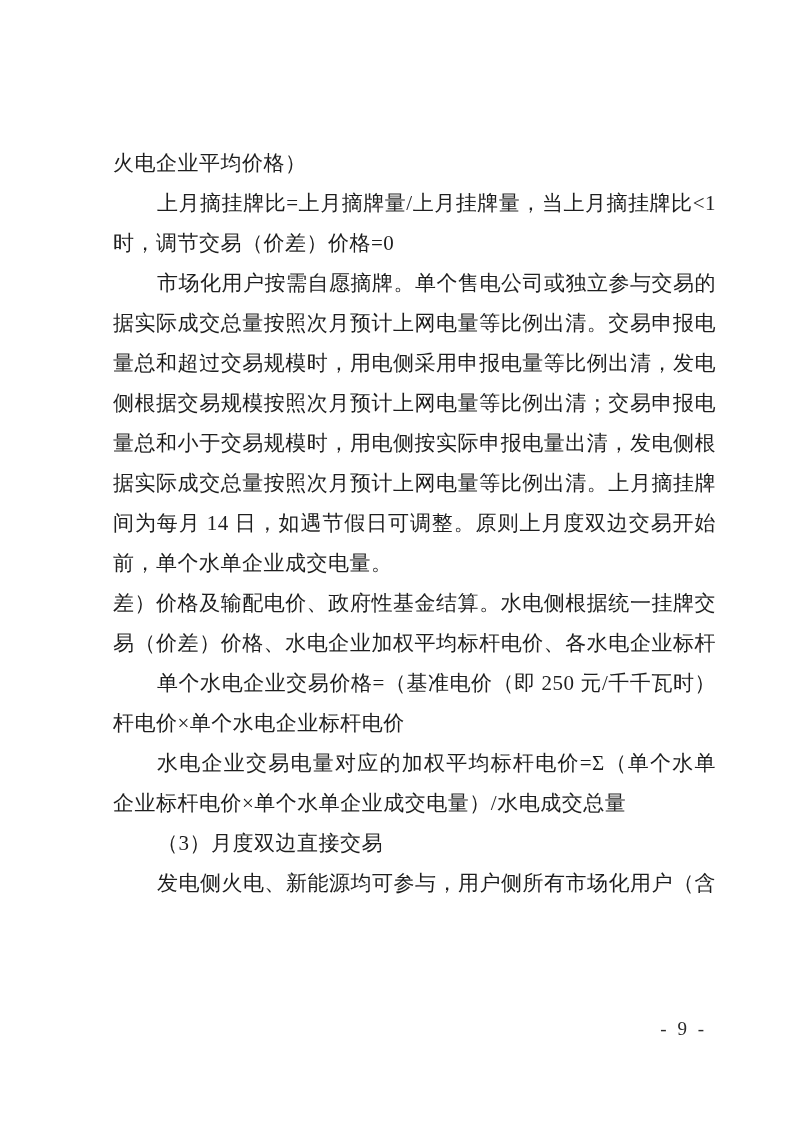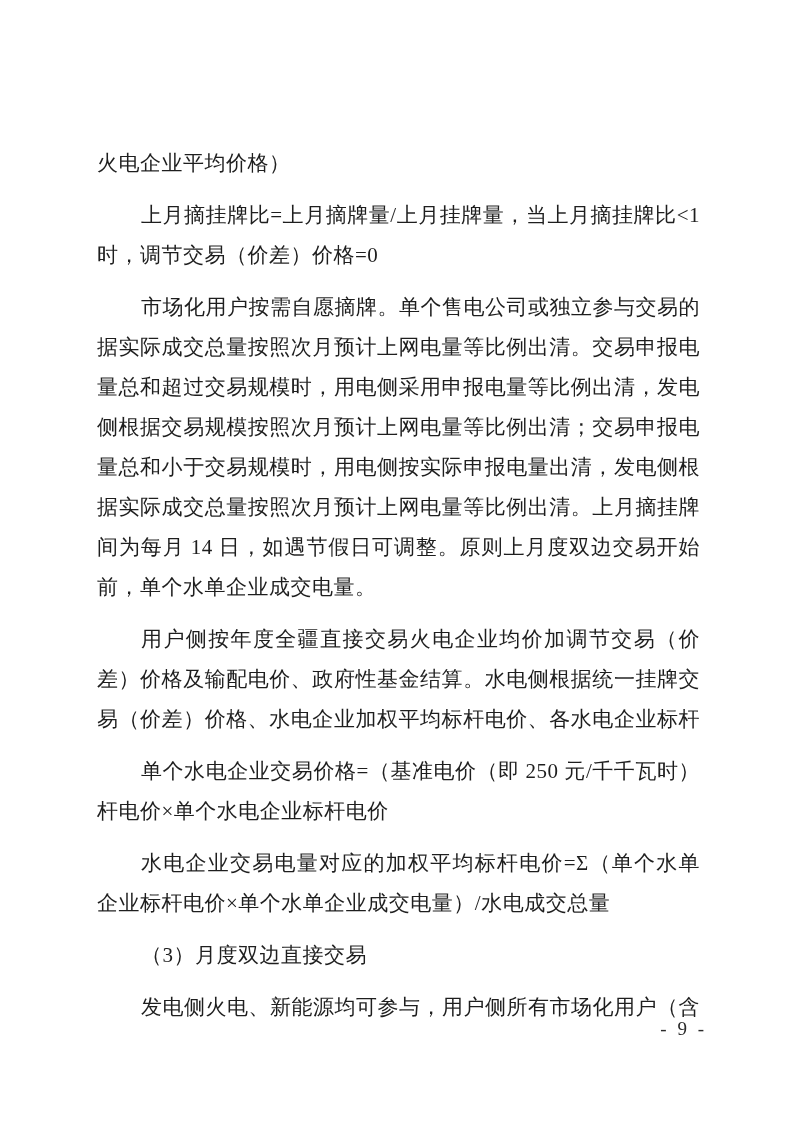--- a/index.html
+++ b/index.html
@@ -11,41 +11,40 @@
     position: relative;
     width: 793px;
     height: 1122px;
     background: #ffffff;
     font-family: "Liberation Serif", "DejaVu Serif", serif;
     color: #1e1e1e;
     overflow: hidden;
   }
   .body-text {
     position: absolute;
-    left: 97px;
+    left: 113px;
     top: 143px;
     width: 603px;
   }
   .line {
     height: 40px;
     line-height: 40px;
     font-size: 21px;
     letter-spacing: 0.5px;
     white-space: nowrap;
     text-align: left;
   }
   .line.just {
     white-space: normal;
     overflow: hidden;
     text-align: justify;
     text-align-last: justify;
   }
   .line.indent {
     padding-left: 44px;
-    margin-top: 12px;
   }
   .page-number {
     position: absolute;
     top: 1018px;
     right: 86px;
     font-size: 19px;
     letter-spacing: 3px;
     color: #2a2a2a;
   }
 </style>
@@ -58,21 +57,20 @@
     <div class="line indent just">上月摘挂牌比=上月摘牌量/上月挂牌量，当上月摘挂牌比&lt;1</div>
     <div class="line">时，调节交易（价差）价格=0</div>
     <div class="line indent just">市场化用户按需自愿摘牌。单个售电公司或独立参与交易的</div>
     <div class="line just">据实际成交总量按照次月预计上网电量等比例出清。交易申报电</div>
     <div class="line just">量总和超过交易规模时，用电侧采用申报电量等比例出清，发电</div>
     <div class="line just">侧根据交易规模按照次月预计上网电量等比例出清；交易申报电</div>
     <div class="line just">量总和小于交易规模时，用电侧按实际申报电量出清，发电侧根</div>
     <div class="line just">据实际成交总量按照次月预计上网电量等比例出清。上月摘挂牌比</div>
     <div class="line just">间为每月 14 日，如遇节假日可调整。原则上月度双边交易开始</div>
     <div class="line">前，单个水单企业成交电量。</div>
-    <div class="line indent just">用户侧按年度全疆直接交易火电企业均价加调节交易（价</div>
     <div class="line just">差）价格及输配电价、政府性基金结算。水电侧根据统一挂牌交</div>
     <div class="line just">易（价差）价格、水电企业加权平均标杆电价、各水电企业标杆</div>
     <div class="line indent just">单个水电企业交易价格=（基准电价（即 250 元/千千瓦时）</div>
     <div class="line">杆电价×单个水电企业标杆电价</div>
     <div class="line indent just">水电企业交易电量对应的加权平均标杆电价=Σ（单个水单</div>
     <div class="line">企业标杆电价×单个水单企业成交电量）/水电成交总量</div>
     <div class="line indent">（3）月度双边直接交易</div>
     <div class="line indent just">发电侧火电、新能源均可参与，用户侧所有市场化用户（含</div>
   </div>
 

